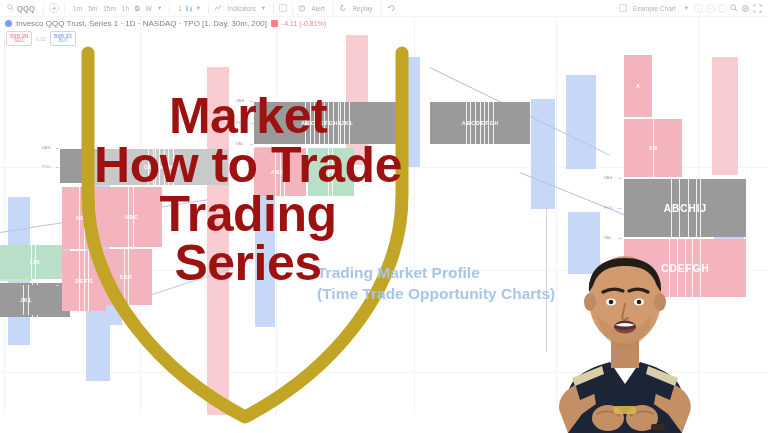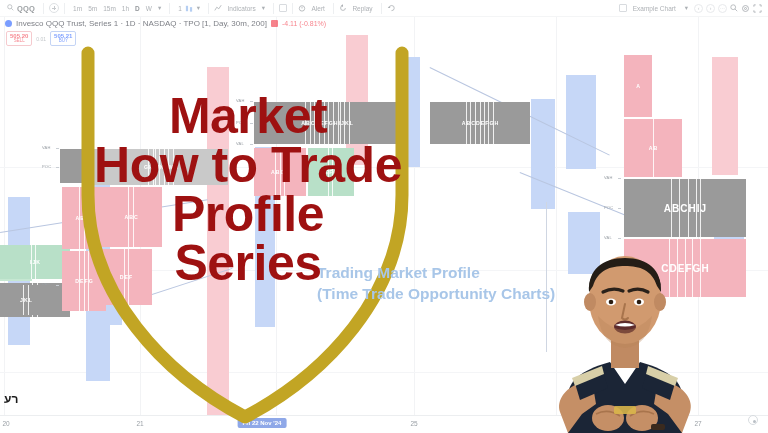--- a/index.html
+++ b/index.html
@@ -590,43 +590,34 @@
       <span class="p-main">505.20</span>
       <span class="p-sub">SELL</span>
     </span>
     <span class="pill-mid">0.01</span>
     <span class="pill blue">
       <span class="p-main">505.21</span>
       <span class="p-sub">BUY</span>
     </span>
   </div>
 
-  <div class="time-axis">
-    <span class="hebrew">רע</span>
-    <span class="t-tick" style="left:6px">20</span>
-    <span class="t-tick" style="left:140px">21</span>
-    <span class="t-tick" style="left:414px">25</span>
-    <span class="t-tick" style="left:698px">27</span>
-    <span class="t-badge" style="left:262px">Fri 22 Nov '24</span>
-    <span class="t-target"></span>
-  </div>
 
   <svg class="shield" viewBox="0 0 350 380">
     <path d="M18 8 L18 150 C18 250 95 330 175 372 C255 330 332 250 332 150 L332 8" fill="none" stroke="#c2a524" stroke-width="13" stroke-linecap="round" stroke-linejoin="round"></path>
   </svg>
 
   <div class="subtitle">
     <div class="sub-line">Trading Market Profile</div>
     <div class="sub-line">(Time Trade Opportunity Charts)</div>
   </div>
 
   <div class="title-wrap">
     <div class="title-line">Market</div>
     <div class="title-line">How to Trade</div>
-    <div class="title-line">Profile</div>
+    <div class="title-line">Trading</div>
     <div class="title-line">Series</div>
   </div>
 
   <svg class="presenter" viewBox="0 0 230 205">
 
     <path d="M58 205 L58 168 C58 150 78 140 100 134 L130 134 C152 140 172 150 172 168 L172 205 Z" fill="#1b2536"></path>
 
     <path d="M100 134 L115 156 L130 134 L122 130 L115 140 L108 130 Z" fill="#ffffff"></path>
 
     <path d="M101 112 L101 140 L129 140 L129 112 Z" fill="#c08a62"></path>

